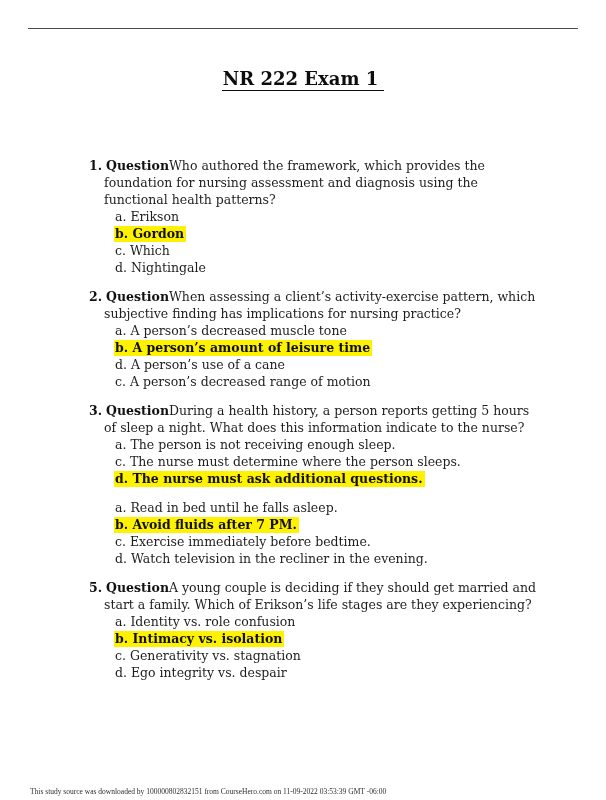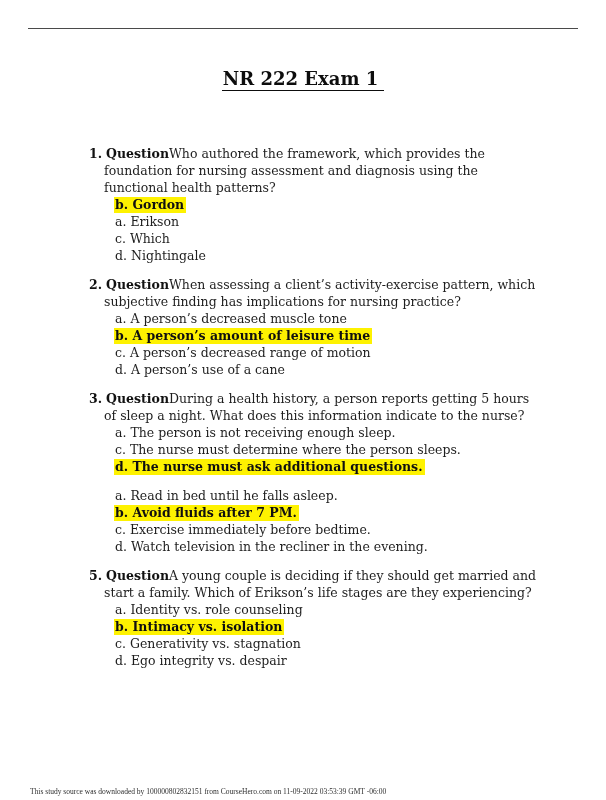--- a/index.html
+++ b/index.html
@@ -42,20 +42,21 @@
   .content {
     position: absolute;
     top: 145px;
     left: 89px;
     width: 452px;
     font-size: 12.5px;
     line-height: 17px;
   }
   .question {
     margin-bottom: 12px;
+    margin-top: 12px;
   }
   .q-head {
     padding-left: 15px;
     text-indent: -15px;
   }
   .q-num {
     font-weight: bold;
     margin-right: 4px;
     color: #111111;
   }
@@ -105,36 +106,36 @@
 <div class="page">
   <div class="top-rule"></div>
   <h1 class="title"><span class="title-text">NR 222 Exam 1</span></h1>
 
   <div class="content">
   <div class="question">
     <div class="q-head">
       <span class="q-num">1.</span><span class="q-label">Question</span><span class="q-text">Who authored the framework, which provides the foundation for nursing assessment and diagnosis using the functional health patterns?</span>
     </div>
     <div class="q-options">
+          <div class="option"><span class="opt-text">a. Erikson</span></div>
           <div class="option highlighted"><span class="opt-text">b. Gordon</span></div>
-          <div class="option"><span class="opt-text">a. Erikson</span></div>
           <div class="option"><span class="opt-text">c. Which</span></div>
           <div class="option"><span class="opt-text">d. Nightingale</span></div>
         </div>
   </div>
 
   <div class="question">
     <div class="q-head">
       <span class="q-num">2.</span><span class="q-label">Question</span><span class="q-text">When assessing a client’s activity-exercise pattern, which subjective finding has implications for nursing practice?</span>
     </div>
     <div class="q-options">
           <div class="option"><span class="opt-text">a. A person’s decreased muscle tone</span></div>
           <div class="option highlighted"><span class="opt-text">b. A person’s amount of leisure time</span></div>
+          <div class="option"><span class="opt-text">d. A person’s use of a cane</span></div>
           <div class="option"><span class="opt-text">c. A person’s decreased range of motion</span></div>
-          <div class="option"><span class="opt-text">d. A person’s use of a cane</span></div>
         </div>
   </div>
 
   <div class="question">
     <div class="q-head">
       <span class="q-num">3.</span><span class="q-label">Question</span><span class="q-text">During a health history, a person reports getting 5 hours of sleep a night. What does this information indicate to the nurse?</span>
     </div>
     <div class="q-options">
           <div class="option"><span class="opt-text">a. The person is not receiving enough sleep.</span></div>
           <div class="option"><span class="opt-text">c. The nurse must determine where the person sleeps.</span></div>
@@ -149,21 +150,21 @@
           <div class="option"><span class="opt-text">c. Exercise immediately before bedtime.</span></div>
           <div class="option"><span class="opt-text">d. Watch television in the recliner in the evening.</span></div>
         </div>
   </div>
 
   <div class="question">
     <div class="q-head">
       <span class="q-num">5.</span><span class="q-label">Question</span><span class="q-text">A young couple is deciding if they should get married and start a family. Which of Erikson’s life stages are they experiencing?</span>
     </div>
     <div class="q-options">
-          <div class="option"><span class="opt-text">a. Identity vs. role counseling</span></div>
+          <div class="option"><span class="opt-text">a. Identity vs. role confusion</span></div>
           <div class="option highlighted"><span class="opt-text">b. Intimacy vs. isolation</span></div>
           <div class="option"><span class="opt-text">c. Generativity vs. stagnation</span></div>
           <div class="option"><span class="opt-text">d. Ego integrity vs. despair</span></div>
         </div>
   </div>
 </div>
 
   <div class="footer-note">This study source was downloaded by 100000802832151 from CourseHero.com on 11-09-2022 03:53:39 GMT -06:00</div>
 </div>
 

